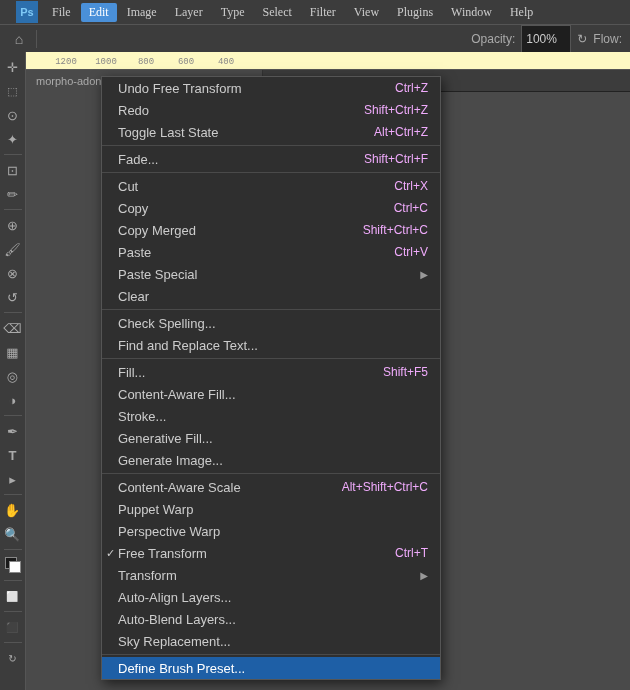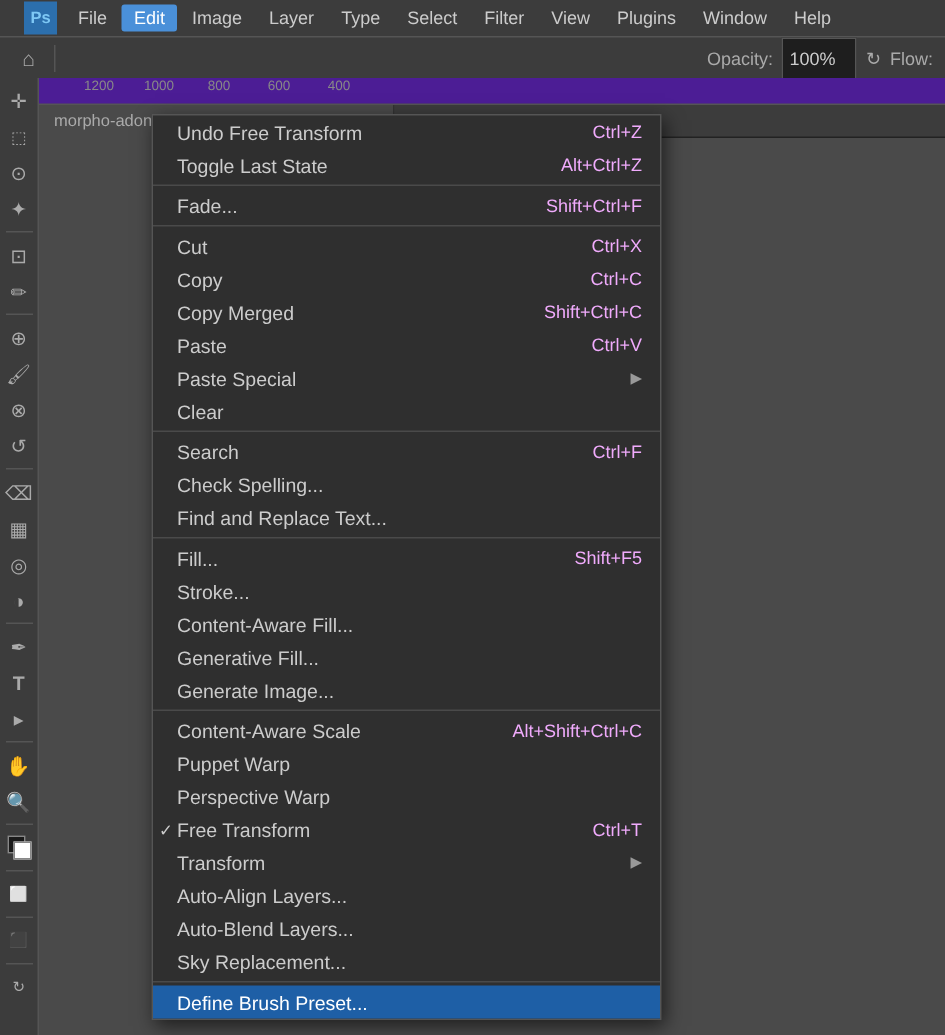--- a/index.html
+++ b/index.html
@@ -24,20 +24,21 @@
       gap: 2px;
       position: relative;
       z-index: 100;
     }
     .menu-bar-item {
       padding: 2px 8px;
       font-size: 12px;
       color: #cccccc;
       cursor: pointer;
       border-radius: 2px;
+      font-family: Liberation Serif, serif;
     }
     .menu-bar-item:hover, .menu-bar-item.active {
       background: #5a5a5a;
     }
     .menu-bar-item.active {
       background: #4a90d9;
       color: white;
     }
 
     
@@ -156,25 +157,27 @@
 
     
     .canvas-area {
       flex: 1;
       background: #4a4a4a;
       position: relative;
       overflow: hidden;
     }
     .ruler-top {
       height: 18px;
-      background: #4c1d95;
+      background: #fef9c3;
       border-bottom: 1px solid #555;
       display: flex;
+      align-items: flex-end;
       padding-bottom: 2px;
       overflow: hidden;
+      font-family: Liberation Mono, monospace;
     }
     .ruler-marks {
       display: flex;
       gap: 0;
       padding-left: 20px;
     }
     .ruler-number {
       font-size: 9px;
       color: #888;
       width: 40px;
@@ -344,20 +347,24 @@
       </div>
     </div>
 
     <div class="dropdown-menu">
 
       <div class="menu-item">
         <span class="menu-item-label">Undo Free Transform</span>
         <span class="menu-item-shortcut">Ctrl+Z</span>
       </div>
       <div class="menu-item">
+        <span class="menu-item-label">Redo</span>
+        <span class="menu-item-shortcut">Shift+Ctrl+Z</span>
+      </div>
+      <div class="menu-item">
         <span class="menu-item-label">Toggle Last State</span>
         <span class="menu-item-shortcut">Alt+Ctrl+Z</span>
       </div>
 
       <div class="menu-separator"></div>
 
       <div class="menu-item">
         <span class="menu-item-label">Fade...</span>
         <span class="menu-item-shortcut">Shift+Ctrl+F</span>
       </div>
@@ -384,41 +391,37 @@
         <span class="menu-item-label">Paste Special</span>
         <span class="menu-item-arrow">▶</span>
       </div>
       <div class="menu-item">
         <span class="menu-item-label">Clear</span>
       </div>
 
       <div class="menu-separator"></div>
 
       <div class="menu-item">
-        <span class="menu-item-label">Search</span>
-        <span class="menu-item-shortcut">Ctrl+F</span>
-      </div>
-      <div class="menu-item">
         <span class="menu-item-label">Check Spelling...</span>
       </div>
       <div class="menu-item">
         <span class="menu-item-label">Find and Replace Text...</span>
       </div>
 
       <div class="menu-separator"></div>
 
       <div class="menu-item">
         <span class="menu-item-label">Fill...</span>
         <span class="menu-item-shortcut">Shift+F5</span>
       </div>
       <div class="menu-item">
+        <span class="menu-item-label">Content-Aware Fill...</span>
+      </div>
+      <div class="menu-item">
         <span class="menu-item-label">Stroke...</span>
-      </div>
-      <div class="menu-item">
-        <span class="menu-item-label">Content-Aware Fill...</span>
       </div>
       <div class="menu-item">
         <span class="menu-item-label">Generative Fill...</span>
       </div>
       <div class="menu-item">
         <span class="menu-item-label">Generate Image...</span>
       </div>
 
       <div class="menu-separator"></div>
 

